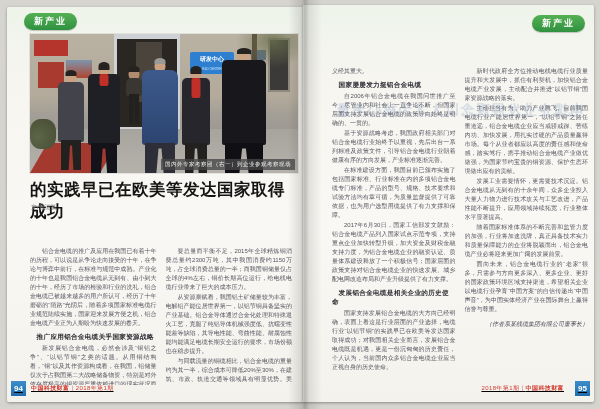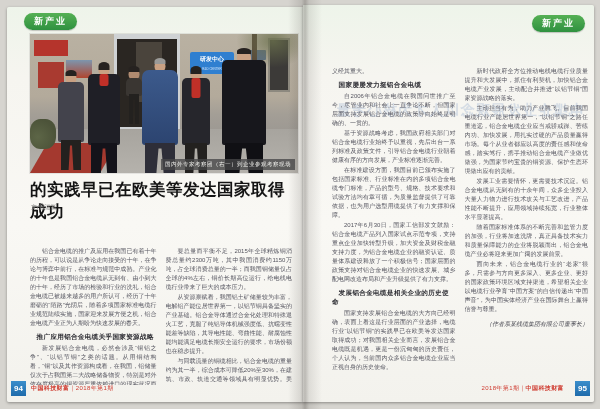--- a/index.html
+++ b/index.html
@@ -83,21 +83,21 @@
   }
   .col p.attrib { text-align:right; text-indent:0; font-style:italic; color:#4c4c55; margin-top:6px; }
   
   .ghost {
     position:absolute; left:34px; top:96px; width:246px;
     font-size:14.5px; font-weight:bold; color:rgba(96,130,185,.22);
     letter-spacing:1px; filter:blur(.6px); transform:scaleX(-1);
     white-space:nowrap; overflow:hidden; pointer-events:none;
   }
   
-  .footer { position:absolute; bottom:6px; height:15px; font-size:6px; line-height:15px; }
+  .footer { position:absolute; bottom:6px; height:15px; font-size:6px; line-height:15px;text-decoration:underline; }
   .footer-left { left:4px; display:flex; gap:5px; }
   .footer-right { right:4px; display:flex; gap:11px; flex-direction:row; }
   .pagenum {
     width:15px; height:15px; background:linear-gradient(180deg,#3b8ecb,#1f6bab);
     color:#fff; font-size:8px; font-weight:bold; text-align:center; line-height:15px;
   }
   .journal { color:#cf3b30; letter-spacing:.4px; }
   .journal b { font-weight:bold; }
 </style>
 </head>

